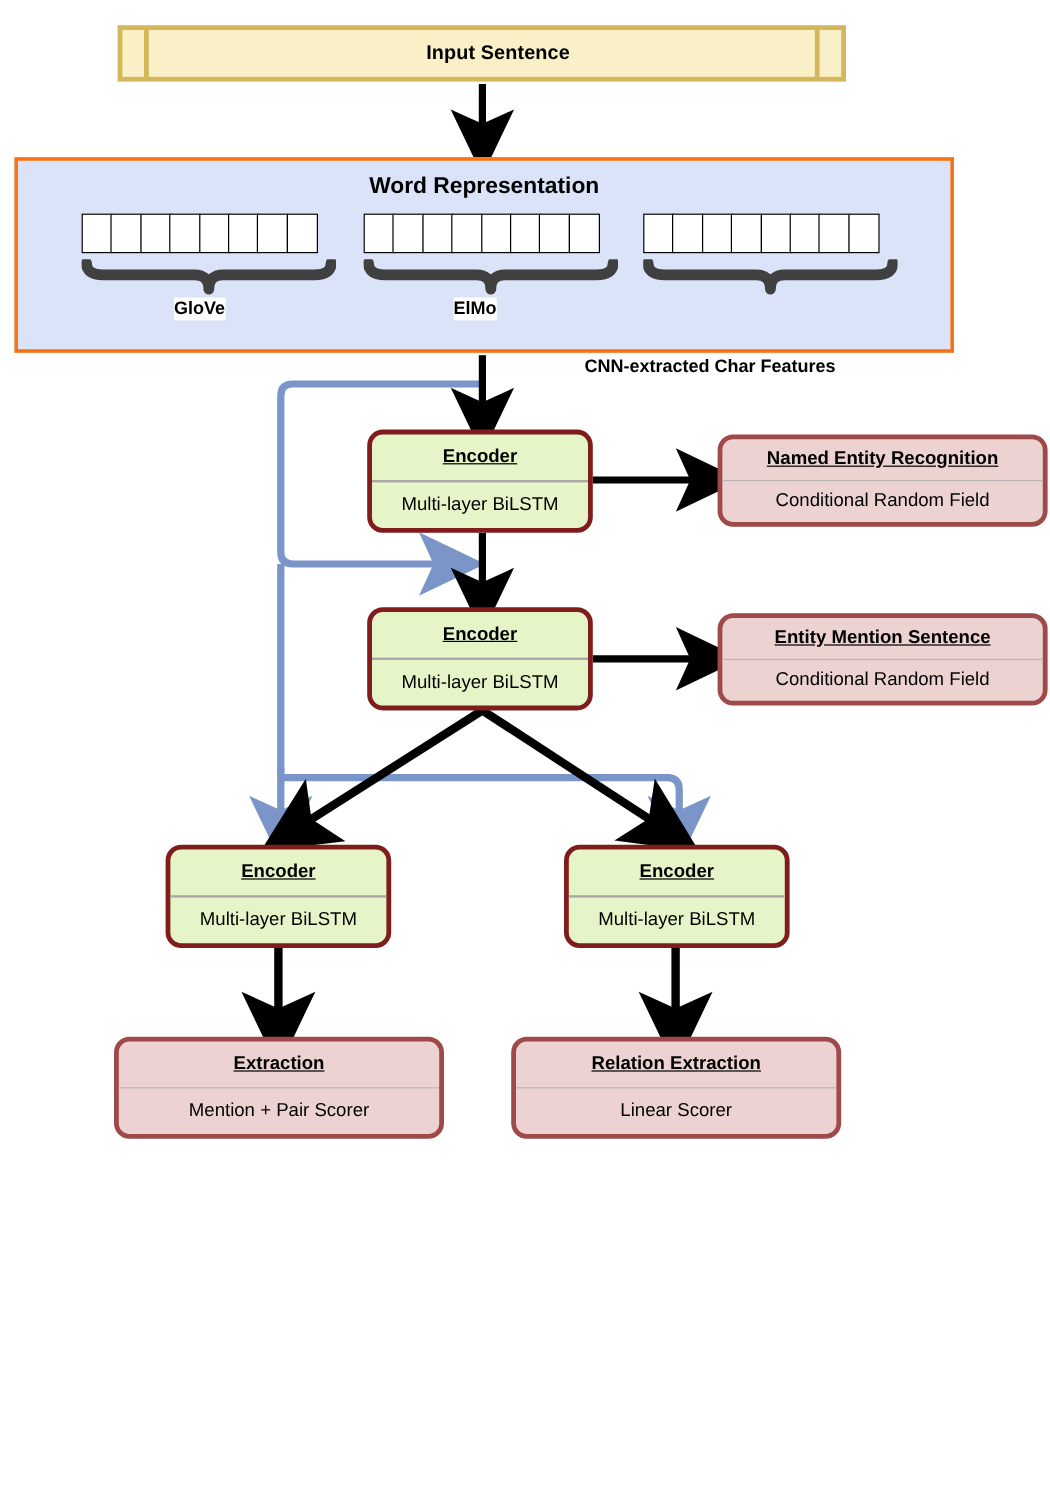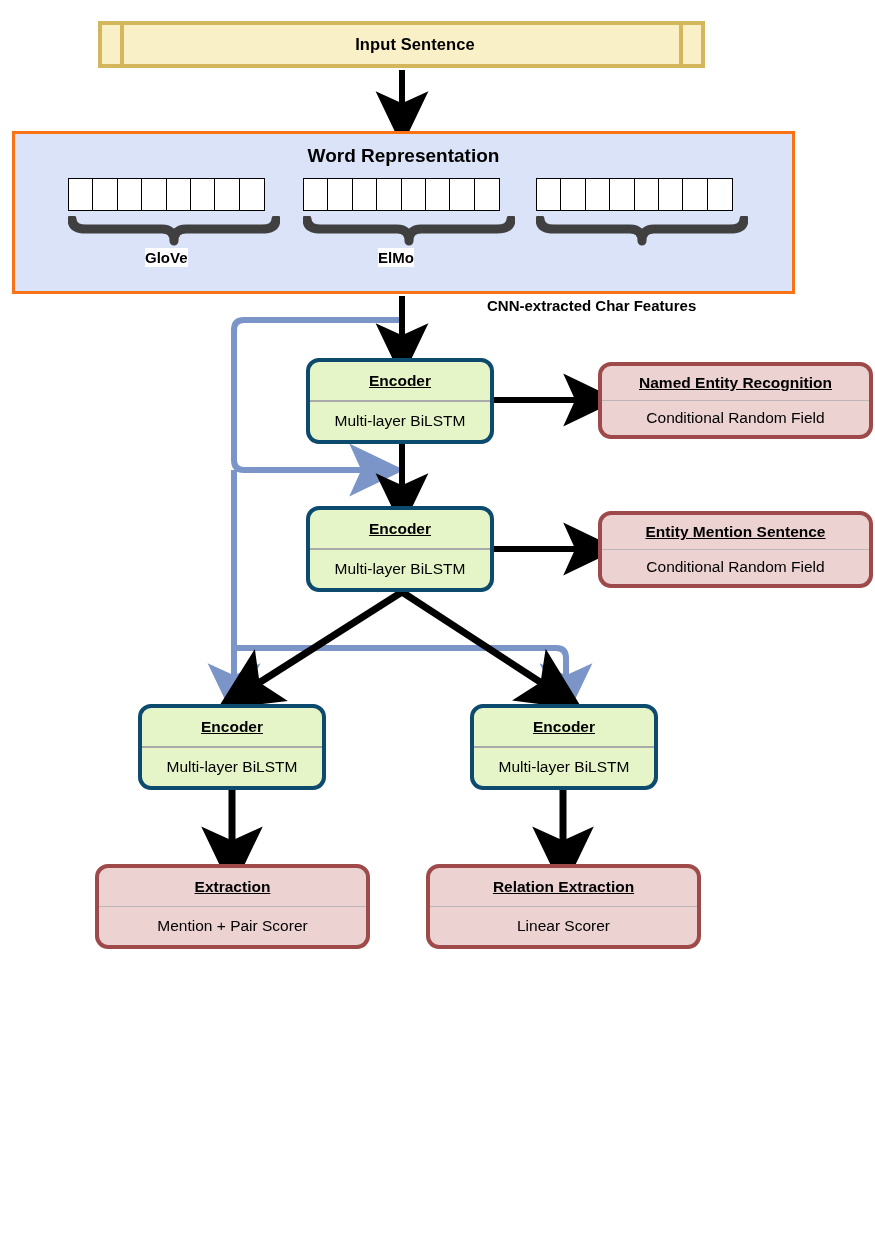--- a/index.html
+++ b/index.html
@@ -34,21 +34,21 @@
   
   .box{position:absolute;box-sizing:border-box;border-radius:13px;overflow:hidden;
        display:flex;flex-direction:column;}
   .box .top{flex:1 1 50%;display:flex;align-items:center;justify-content:center;}
   .box .bot{flex:1 1 50%;display:flex;align-items:center;justify-content:center;}
   .box .divider{height:2px;background:#a9a9a9;}
   .box .title{font-size:15.5px;font-weight:bold;text-decoration:underline;color:#000;
               white-space:nowrap;}
   .box .sub{font-size:15.5px;color:#000;white-space:nowrap;}
 
-  .enc{background:#e6f5c8;border:4px solid #0c4a6e;}
+  .enc{background:#e6f5c8;border:4px solid #7f1d1d;}
   .task{background:#edd2d2;border:4px solid #9e4a4a;}
   .task .divider{background:#bcb5b5;}
 </style>
 </head>
 <body>
 
 <div id="canvas">
 
   <svg class="layer" viewBox="0 0 875 1241">
     <defs>

